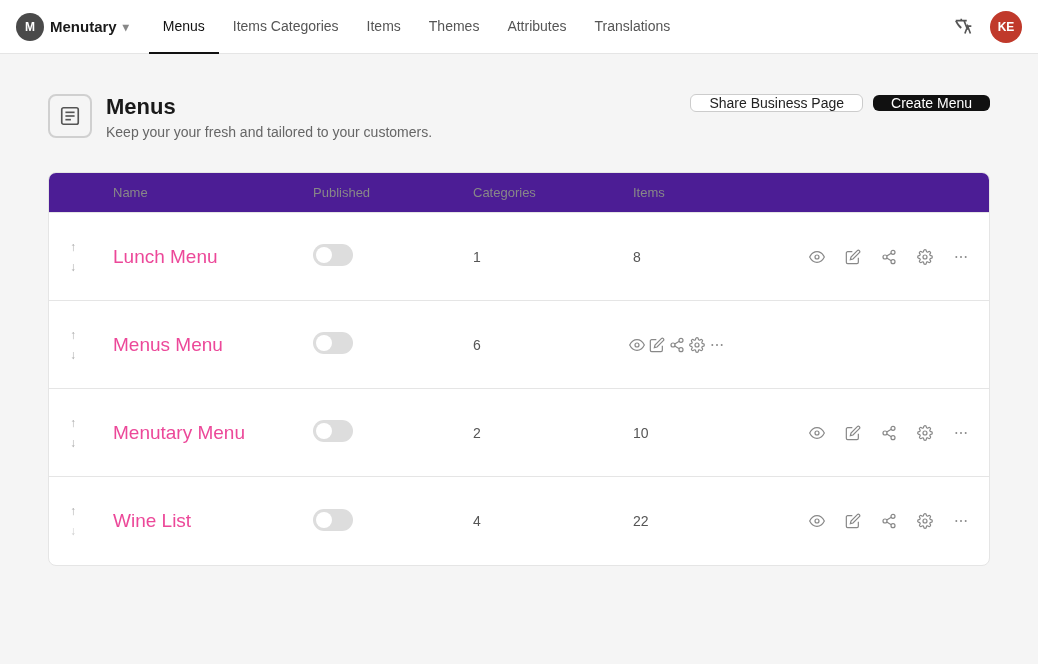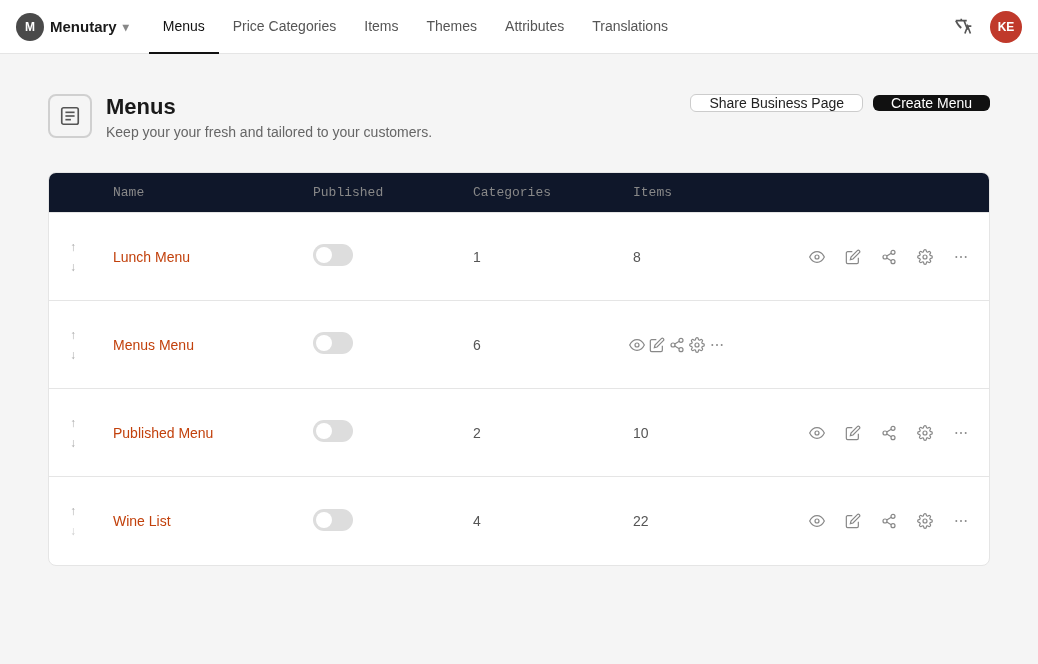--- a/index.html
+++ b/index.html
@@ -65,21 +65,21 @@
     .btn-primary {
       padding: 0 18px; border: none; background: #111;
       border-radius: 6px; cursor: pointer; font-size: 14px; font-weight: 500;
       color: #fff;
     }
 
     
     .table-container { background: #fff; border: 1px solid #e5e5e5; border-radius: 8px; overflow: hidden; }
     .table-header {
       display: grid; grid-template-columns: 48px 200px 160px 160px 120px 1fr;
-      background: #0f172a; border-bottom: 1px solid #e5e5e5; font-family: Liberation Mono, monospace;
+      background: #4c1d95; border-bottom: 1px solid #e5e5e5;
     }
     .th {
       padding: 12px 16px; font-size: 13px; font-weight: 500; color: #888;
     }
     .th:first-child { padding-left: 8px; }
 
     .table-row {
       display: grid; grid-template-columns: 48px 200px 160px 160px 120px 1fr;
       border-bottom: 1px solid #e5e5e5; align-items: center; min-height: 88px;
     }
@@ -87,21 +87,21 @@
 
     .row-controls {
       display: flex; flex-direction: column; align-items: center;
       gap: 4px; padding: 8px;
     }
     .arrow-btn {
       background: none; border: none; cursor: pointer; color: #aaa;
       font-size: 12px; padding: 2px 4px; line-height: 1;
     }
 
-    .row-name { padding: 16px; font-size: 14px; font-weight: 500; color: #c2410c; }
+    .row-name { padding: 16px; font-size: 19px; font-weight: 500; color: #ec4899; }
     .row-published { padding: 16px; }
     .row-categories { padding: 16px; color: #555; }
     .row-items { padding: 16px; color: #555; }
 
     .row-actions {
       display: flex; align-items: center; gap: 4px; padding: 8px 12px;
       justify-content: flex-end;
     }
     .action-btn {
       width: 32px; height: 32px; display: flex; align-items: center;
@@ -133,21 +133,21 @@
     </div>
     <span>Menutary</span>
     <span class="nav-chevron">▾</span>
   </div>
 
   <div class="nav-items">
     <div class="nav-item active">
       <span>Menus</span>
     </div>
     <div class="nav-item">
-      <span>Price Categories</span>
+      <span>Items Categories</span>
     </div>
     <div class="nav-item">
       <span>Items</span>
     </div>
     <div class="nav-item">
       <span>Themes</span>
     </div>
     <div class="nav-item">
       <span>Attributes</span>
     </div>
@@ -303,21 +303,21 @@
             </svg>
         </button>
       </div>
     </div>
 
     <div class="table-row">
       <div class="row-controls">
         <button class="arrow-btn">↑</button>
         <button class="arrow-btn">↓</button>
       </div>
-      <div class="row-name">Published Menu</div>
+      <div class="row-name">Menutary Menu</div>
       <div class="row-published">
         <label class="toggle">
           
           <span class="toggle-slider"></span>
         </label>
       </div>
       <div class="row-categories">2</div>
       <div class="row-items">10</div>
       <div class="row-actions">
         <button class="action-btn">

